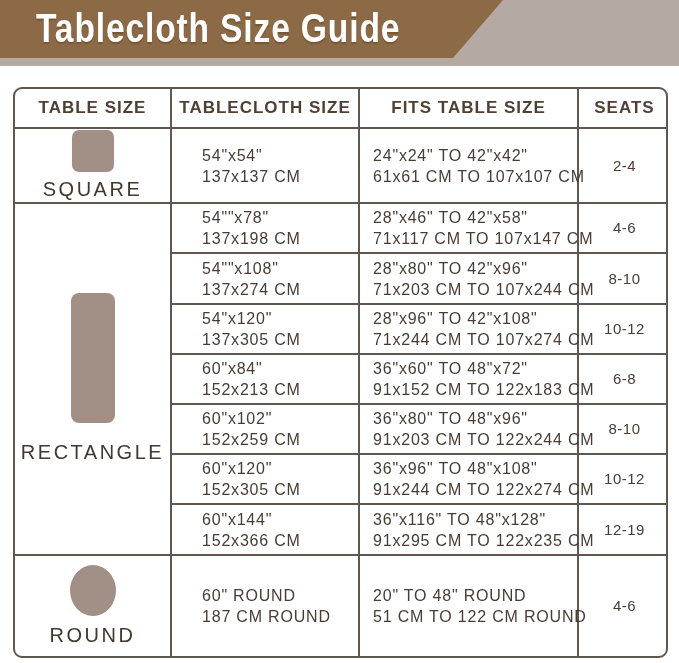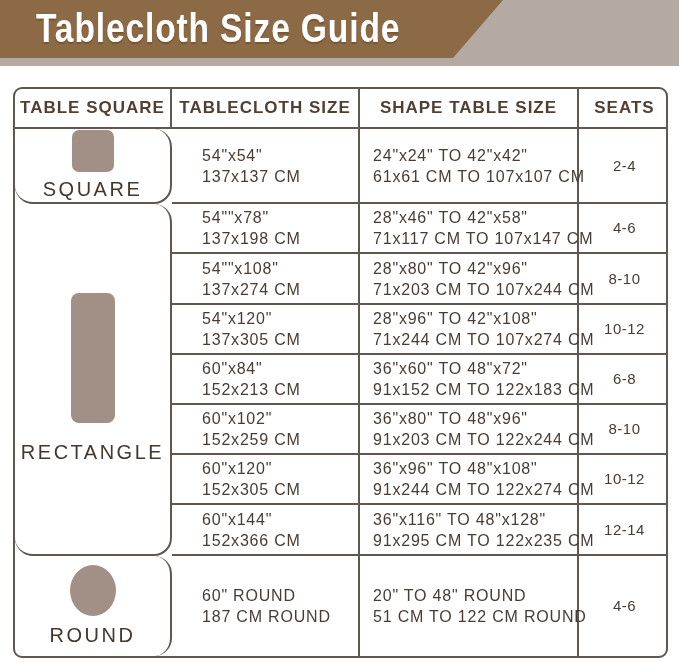--- a/index.html
+++ b/index.html
@@ -28,21 +28,21 @@
   tr.row-round td, td.span-bottom { border-bottom:none; }
 
   thead tr { height:40px; }
   tr.row-square { height:75px; }
   tr.row-rect   { height:50px; }
   tr.row-round  { height:100px; }
 
   th { font-size:17px; font-weight:700; letter-spacing:1px; color:#513f33;
        text-align:center; }
 
-  td.c-shape { text-align:center;border-radius:18px; }
+  td.c-shape { text-align:center; }
   td.c-size  { text-align:left; padding-left:30px; }
   td.c-fits  { text-align:left; padding-left:13px; }
   td.c-seats { text-align:center; }
 
   .cell-line { font-size:16px; color:#473d35; letter-spacing:0.8px;
                line-height:21px; white-space:nowrap; }
   .seats-val { font-size:15px; color:#473d35; letter-spacing:0.5px; }
 
   .shape-stack { display:flex; flex-direction:column; align-items:center; }
   .shape-label { font-size:20px; letter-spacing:2.5px; color:#44382e; }
@@ -65,23 +65,23 @@
 <div class="table-wrap">
   <table>
     <colgroup>
         <col style="width:157px">
         <col style="width:188px">
         <col style="width:219px">
         <col style="width:91px">
       </colgroup>
     <thead>
       <tr>
-        <th>TABLE SQUARE</th>
+        <th>TABLE SIZE</th>
         <th>TABLECLOTH SIZE</th>
-        <th>SHAPE TABLE SIZE</th>
+        <th>FITS TABLE SIZE</th>
         <th>SEATS</th>
       </tr>
     </thead>
     <tbody>
 
       <tr class="row-square">
         <td class="c-shape">
           <div class="shape-stack">
             <div class="icon-square"></div>
             <div class="shape-label">SQUARE</div>
@@ -187,21 +187,21 @@
       <tr class="row-rect">
         <td class="c-size">
           <div class="cell-line">60"x144"</div>
           <div class="cell-line">152x366 CM</div>
         </td>
         <td class="c-fits">
           <div class="cell-line">36"x116" TO 48"x128"</div>
           <div class="cell-line">91x295 CM TO 122x235 CM</div>
         </td>
         <td class="c-seats last-col">
-          <span class="seats-val">12-14</span>
+          <span class="seats-val">12-19</span>
         </td>
       </tr>
 
       <tr class="row-round">
         <td class="c-shape span-bottom">
           <div class="shape-stack">
             <div class="icon-round"></div>
             <div class="shape-label">ROUND</div>
           </div>
         </td>

